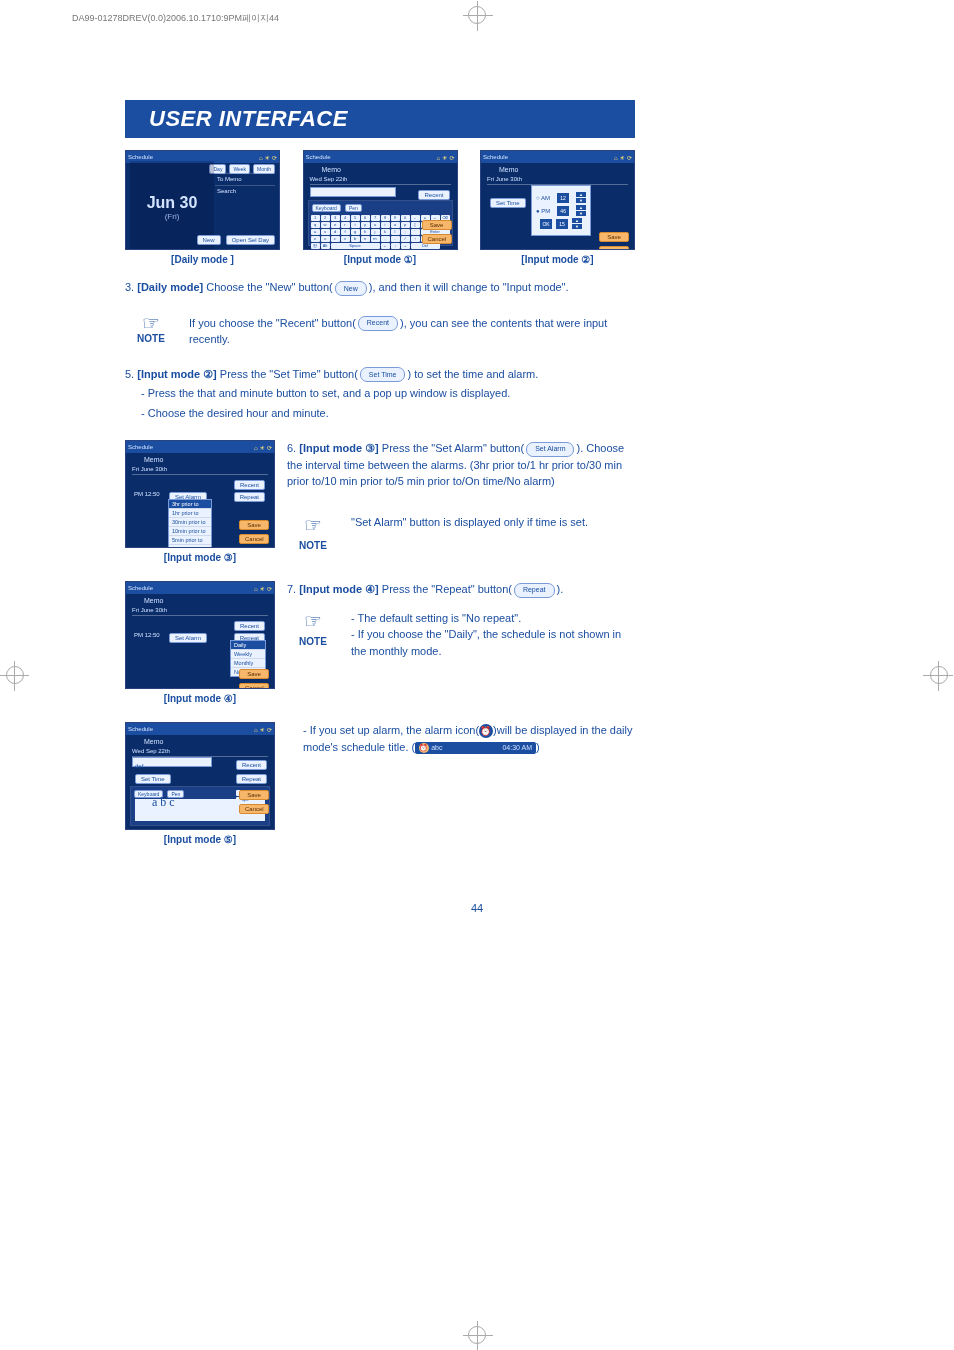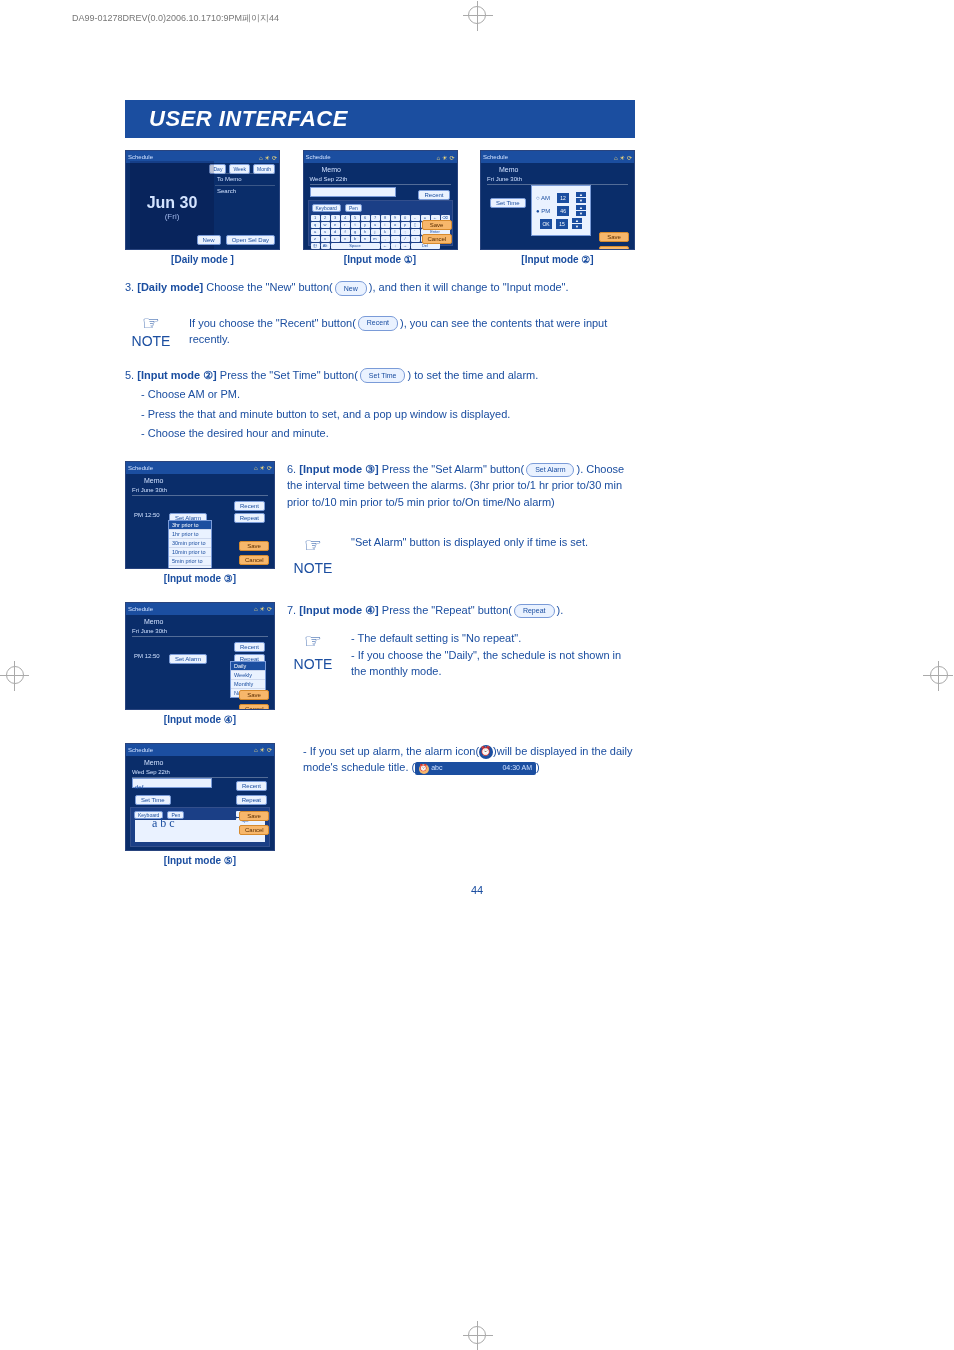--- a/index.html
+++ b/index.html
@@ -120,39 +120,39 @@
   .indent { padding-left: 16px; }
   .inline-btn {
     display:inline-block; background:#eaf2ff; color:#1b4ea0;
     font-size:7px; padding:1px 8px; border:1px solid #7a9bd8; border-radius:7px;
     vertical-align:middle; margin:0 2px;
   }
 
   .note-row { display:flex; align-items:flex-start; gap:12px; margin-top:14px; }
   .note-label { text-align:center; width:52px; }
   .note-icon  { font-size:20px; color:#1b4ea0; }
-  .note-word  { font-size:14px; font-weight:normal; color:#1b4ea0; margin-top: -2px; }
+  .note-word  { font-size:10px; font-weight:bold; color:#1b4ea0; margin-top: -2px; }
   .note-text  { color:#1b4ea0; flex:1; line-height:1.5; padding-top: 4px; }
 
   .section-split { display:flex; gap:12px; margin-top:18px; }
   .section-split .left { width:150px; }
   .section-split .right { flex:1; color:#1b4ea0; line-height:1.5; }
 
   
   .shot.small { width:150px; height:108px; }
 
   .dropdown {
     position:absolute; background:#eaf2ff; border:1px solid #7a9bd8;
     font-size:5.5px; color:#1b4ea0; width:44px;
   }
   .dropdown div { padding:1px 3px; border-bottom:1px solid #cfd9ee; }
   .dropdown div:last-child{ border-bottom:none; }
   .dropdown div.hl { background:#1b4ea0; color:#fff; }
 
-  .page-num { position:absolute; bottom:454px; left:0; right:0; text-align:center; font-size:11px; color:#1b4ea0; }
+  .page-num { position:absolute; bottom:436px; left:0; right:0; text-align:center; font-size:11px; color:#1b4ea0; }
 
   .alarm-strip { display:inline-flex; align-items:center; background:#1b4ea0; color:#cfe0ff; font-size:7px; padding:1px 4px; border-radius:2px; gap:60px; vertical-align:middle; }
   .alarm-strip .alarm-ico { background:#f7b76b; color:#5a2d00; font-size:7px; width:10px; height:10px; border-radius:50%; display:inline-flex; align-items:center; justify-content:center; margin-right:2px; }
 
   .alarm-ico-inline {
     display:inline-flex; width:14px; height:14px; border-radius:50%;
     background:#1b4ea0; color:#f7b76b; align-items:center; justify-content:center;
     font-size:9px; vertical-align:middle;
   }
 </style>
@@ -358,21 +358,20 @@
     </div>
     <div class="note-text">
       <span>If you choose the "Recent" button(</span><span class="inline-btn">Recent</span><span>), you can see the contents that were input recently.</span>
     </div>
   </div>
 
   <div class="body-text" style="margin-top:18px;">
     <p>
       <span>5. </span><strong>[Input mode ②]</strong><span> Press the "Set Time" button(</span><span class="inline-btn">Set Time</span><span>) to set the time and alarm.</span>
     </p>
-    <p class="indent">- Choose AM or PM.</p>
     <p class="indent">- Press the that and minute button to set, and a pop up window is displayed.</p>
     <p class="indent">- Choose the desired hour and minute.</p>
   </div>
 
   <div class="section-split">
     <div class="left">
       <div class="shot small">
         <div class="shot-head">
           <span>Schedule</span>
           <span class="icons"><span>⌂</span><span>☀</span><span>⟳</span></span>

